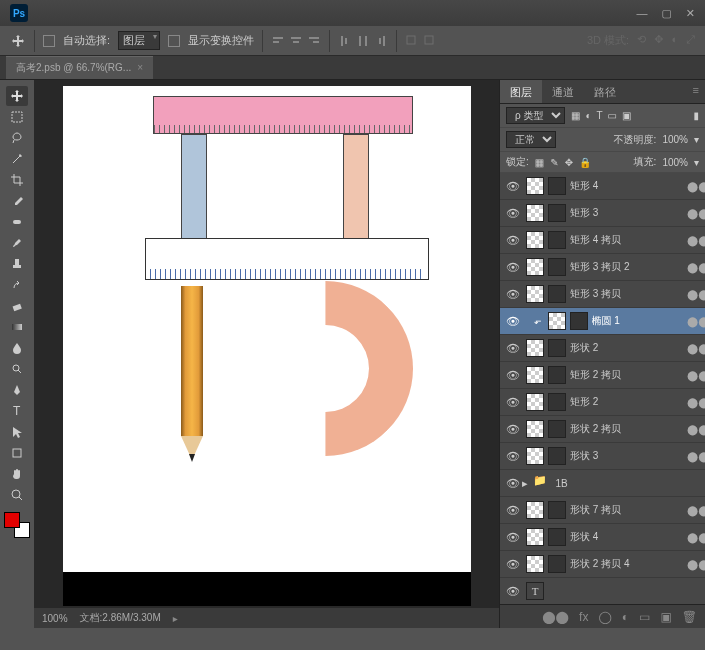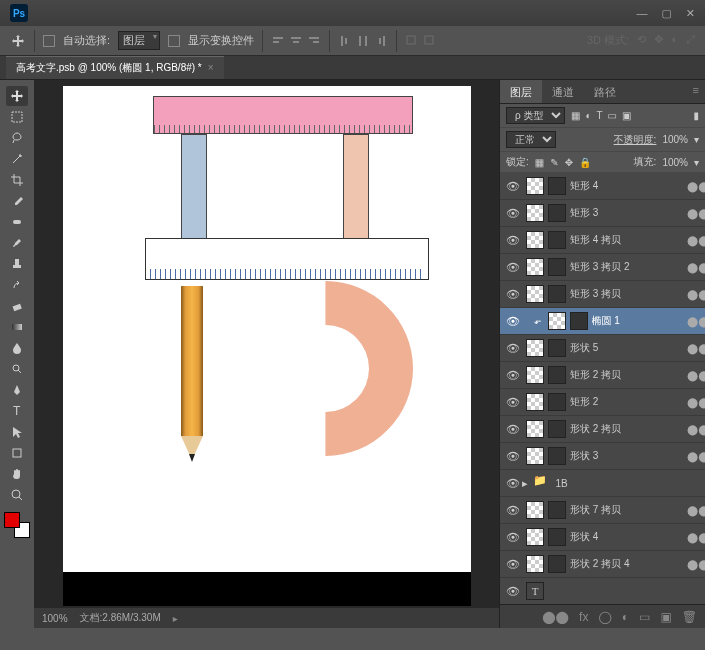--- a/index.html
+++ b/index.html
@@ -136,21 +136,21 @@
   <div class="right-icons">
     <span>3D 模式:</span>
     <span>⟲</span>
     <span>✥</span>
     <span>◐</span>
     <span>⤢</span>
   </div>
 </div>
 
 <div class="tabsbar" id="doc-tabs">
-    <div class="tab active"><span>高考文字.psb @ 100% (椭圆 1, RGB/8#) *</span><span class="x">×</span></div>
+    <div class="tab"><span>高考2.psb @ 66.7%(RG...</span><span class="x">×</span></div>
   </div>
 
 <div class="main">
   <div class="toolbar">
     <div class="tool active">
         <svg width="14" height="14">
           <path d="M7 1l2 2H8v3h3V5l2 2-2 2V8H8v3h1l-2 2-2-2h1V8H3v1L1 7l2-2v1h3V3H5z" fill="#ddd"></path>
         </svg>
       </div>
     <div class="tool">
@@ -327,21 +327,21 @@
         <span>▦</span>
         <span>◐</span>
         <span>T</span>
         <span>▭</span>
         <span>▣</span>
       </span>
       <span style="margin-left:auto;">▮</span>
     </div>
     <div class="blend-row">
       <select><option>正常</option></select>
-      <span style="margin-left:auto;text-decoration:underline;">不透明度:</span>
+      <span style="margin-left:auto;">不透明度:</span>
       <span>100%</span>
       <span>▾</span>
     </div>
     <div class="lock-row">
       <span>锁定:</span>
       <span>▦</span>
       <span>✎</span>
       <span>✥</span>
       <span>🔒</span>
       <span style="margin-left:auto;">填充:</span>
@@ -390,21 +390,21 @@
           <span style="font-size:9px;margin-right:2px;">⬐</span>
           <div class="thumb"></div>
           <div class="mask"></div>
           <span class="name">椭圆 1</span>
           <span class="link">⬤⬤</span>
         </div>
         <div class="layer">
           <span class="vis">👁</span>
           <div class="thumb"></div>
           <div class="mask"></div>
-          <span class="name">形状 5</span>
+          <span class="name">形状 2</span>
           <span class="link">⬤⬤</span>
         </div>
         <div class="layer">
           <span class="vis">👁</span>
           <div class="thumb"></div>
           <div class="mask"></div>
           <span class="name">矩形 2 拷贝</span>
           <span class="link">⬤⬤</span>
         </div>
         <div class="layer">

